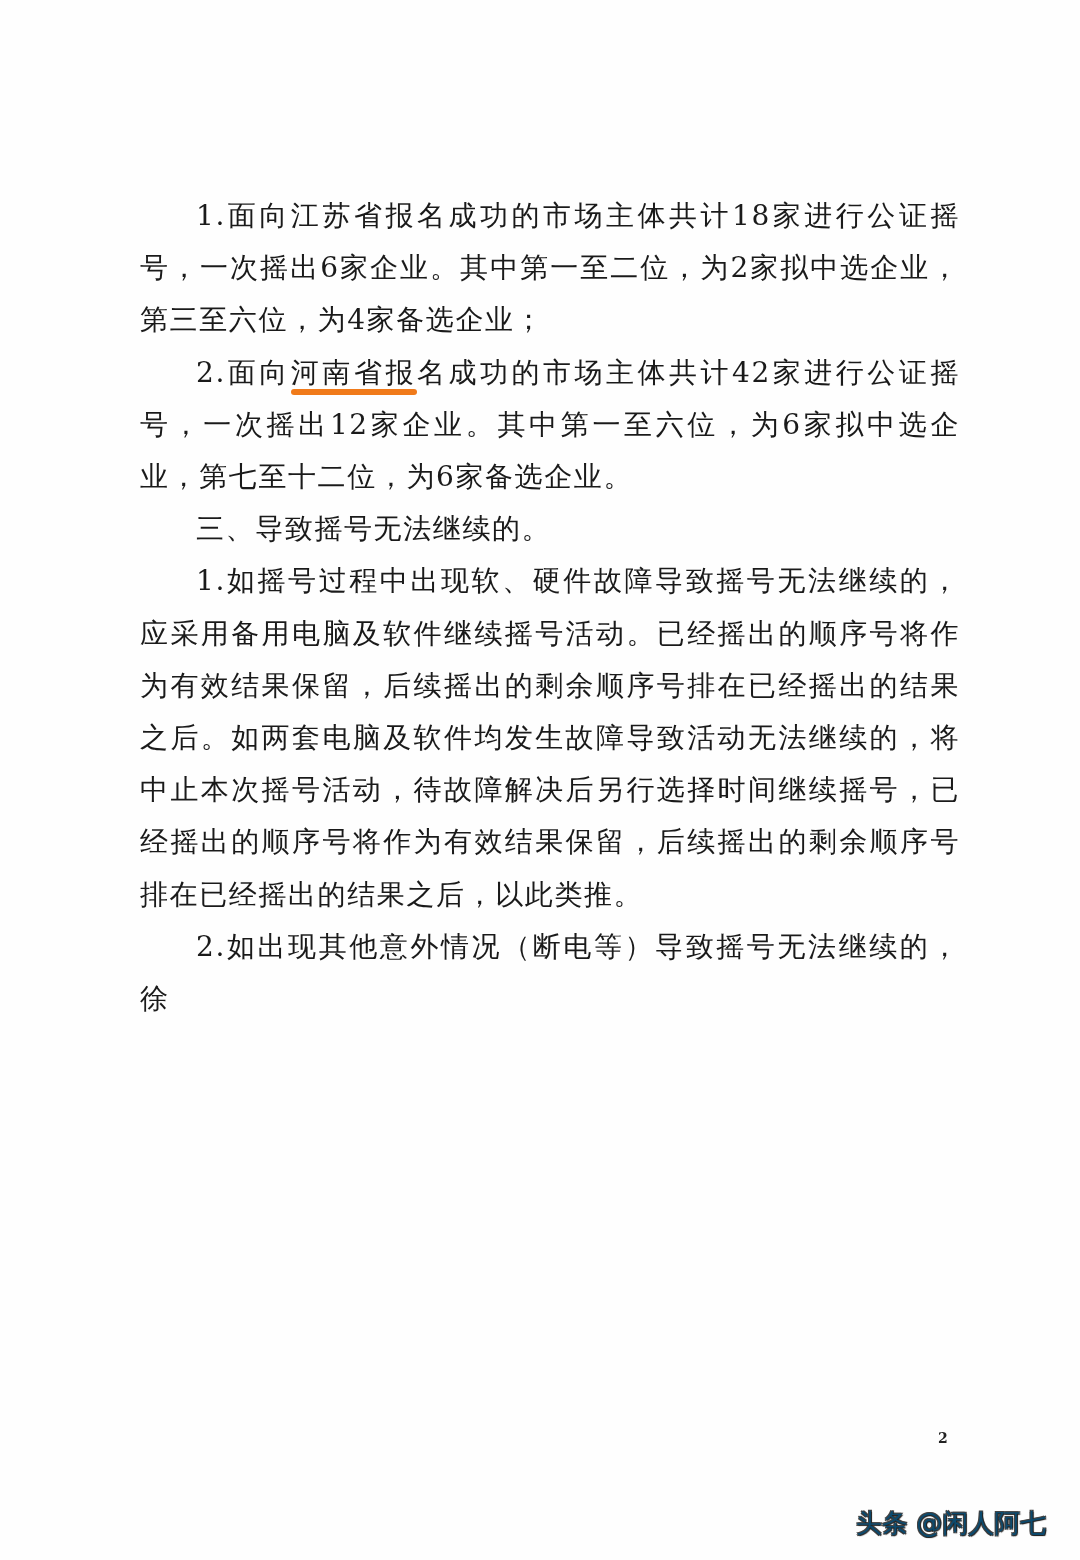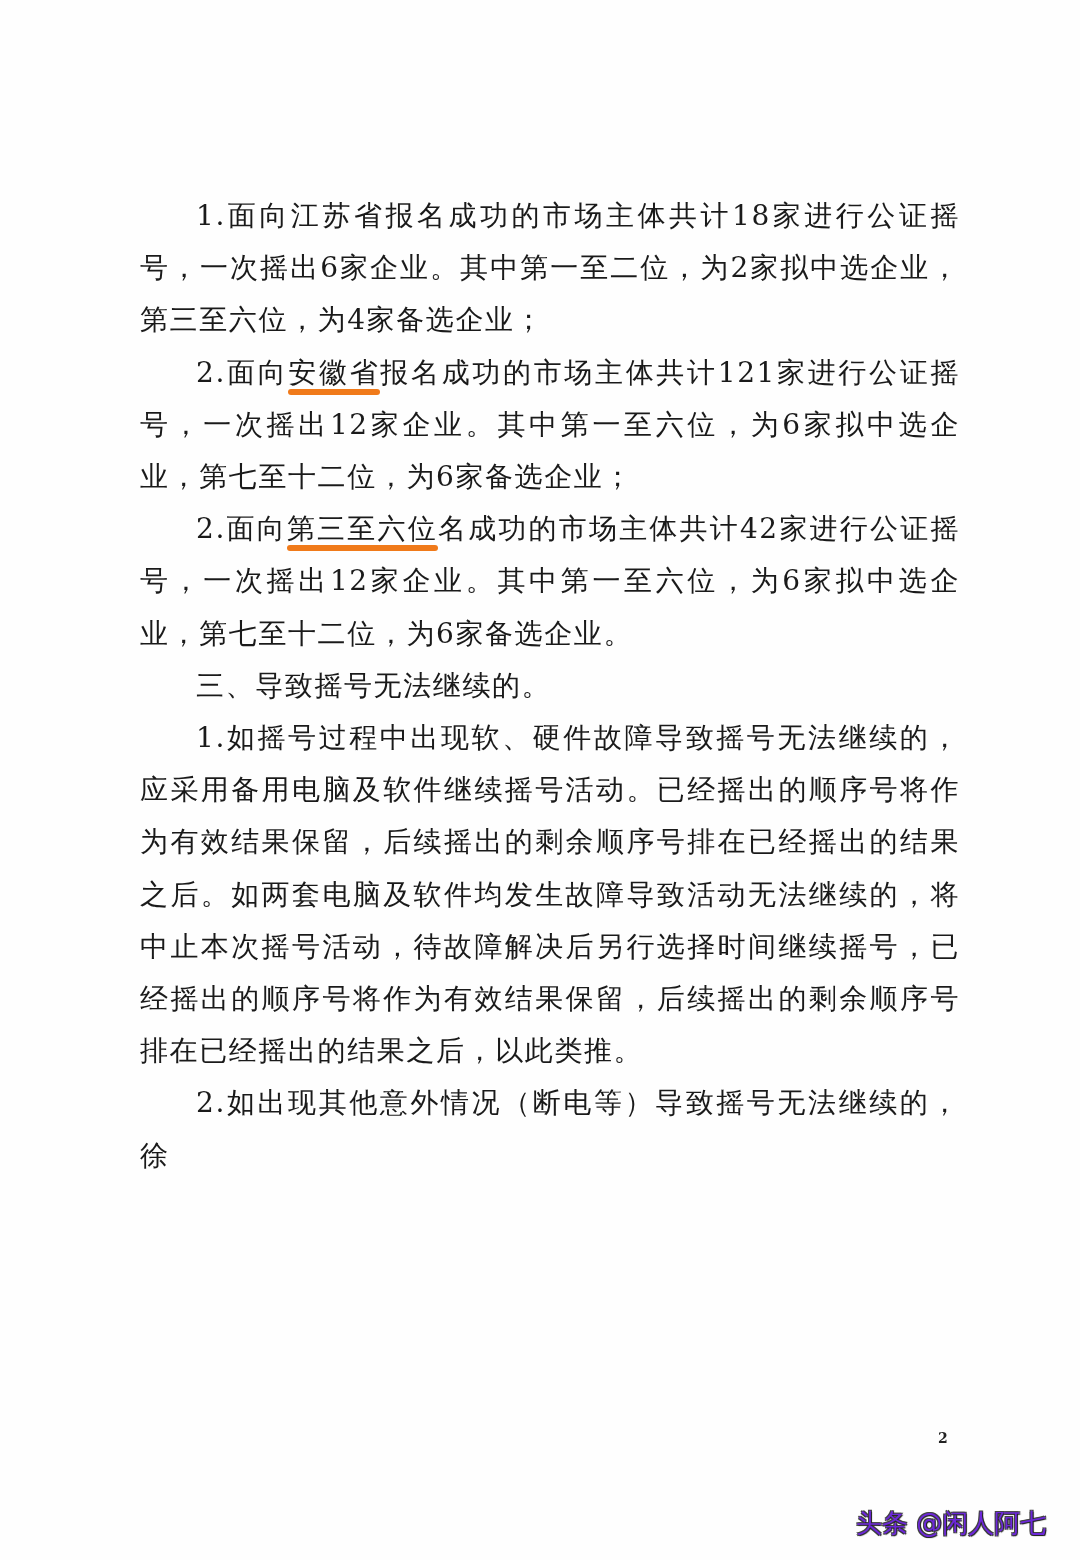--- a/index.html
+++ b/index.html
@@ -58,36 +58,35 @@
       font-weight: bold;
       font-family: "DejaVu Serif", serif;
       color: #222;
     }
     .watermark {
       position: absolute;
       left: 856px;
       top: 1506px;
       font-family: "DejaVu Sans", "Liberation Sans", sans-serif;
       font-size: 26px;
-      color: #6d28d9;
+      color: #0c4a6e;
       letter-spacing: 0px;
       text-shadow: 1px 1px 1px #222, -1px -1px 0 #444, 1px -1px 0 #444, -1px 1px 0 #444;
     }
   </style>
 </head>
 <body>
 
 <div class="page">
   <div class="body-text">
     <p class="para indent"><span>1.面向江苏省报名成功的市场主体共计18家进行公证摇号，一次摇出6家企业。其中第一至二位，为2家拟中选企业，第三至六位，为4家备选企业；</span></p>
 
-    <p class="para indent"><span>2.面向</span><span class="hl" style="--hl-color: #f07a1a;">安徽省</span><span>报名成功的市场主体共计121家进行公证摇号，一次摇出12家企业。其中第一至六位，为6家拟中选企业，第七至十二位，为6家备选企业；</span></p>
 
 
-    <p class="para indent"><span>2.面向</span><span class="hl" style="--hl-color: #f07a1a;">第三至六位</span><span>名成功的市场主体共计42家进行公证摇号，一次摇出12家企业。其中第一至六位，为6家拟中选企业，第七至十二位，为6家备选企业。</span></p>
+    <p class="para indent"><span>2.面向</span><span class="hl" style="--hl-color: #f07a1a;">河南省报</span><span>名成功的市场主体共计42家进行公证摇号，一次摇出12家企业。其中第一至六位，为6家拟中选企业，第七至十二位，为6家备选企业。</span></p>
 
     <p class="para indent"><span>三、导致摇号无法继续的。</span></p>
 
 
     <p class="para indent"><span>1.如摇号过程中出现软、硬件故障导致摇号无法继续的，应采用备用电脑及软件继续摇号活动。已经摇出的顺序号将作为有效结果保留，后续摇出的剩余顺序号排在已经摇出的结果之后。如两套电脑及软件均发生故障导致活动无法继续的，将中止本次摇号活动，待故障解决后另行选择时间继续摇号，已经摇出的顺序号将作为有效结果保留，后续摇出的剩余顺序号排在已经摇出的结果之后，以此类推。</span></p>
 
     <p class="para indent"><span>2.如出现其他意外情况（断电等）导致摇号无法继续的，徐</span></p>
   </div>
 
   <div class="page-number">2</div>

